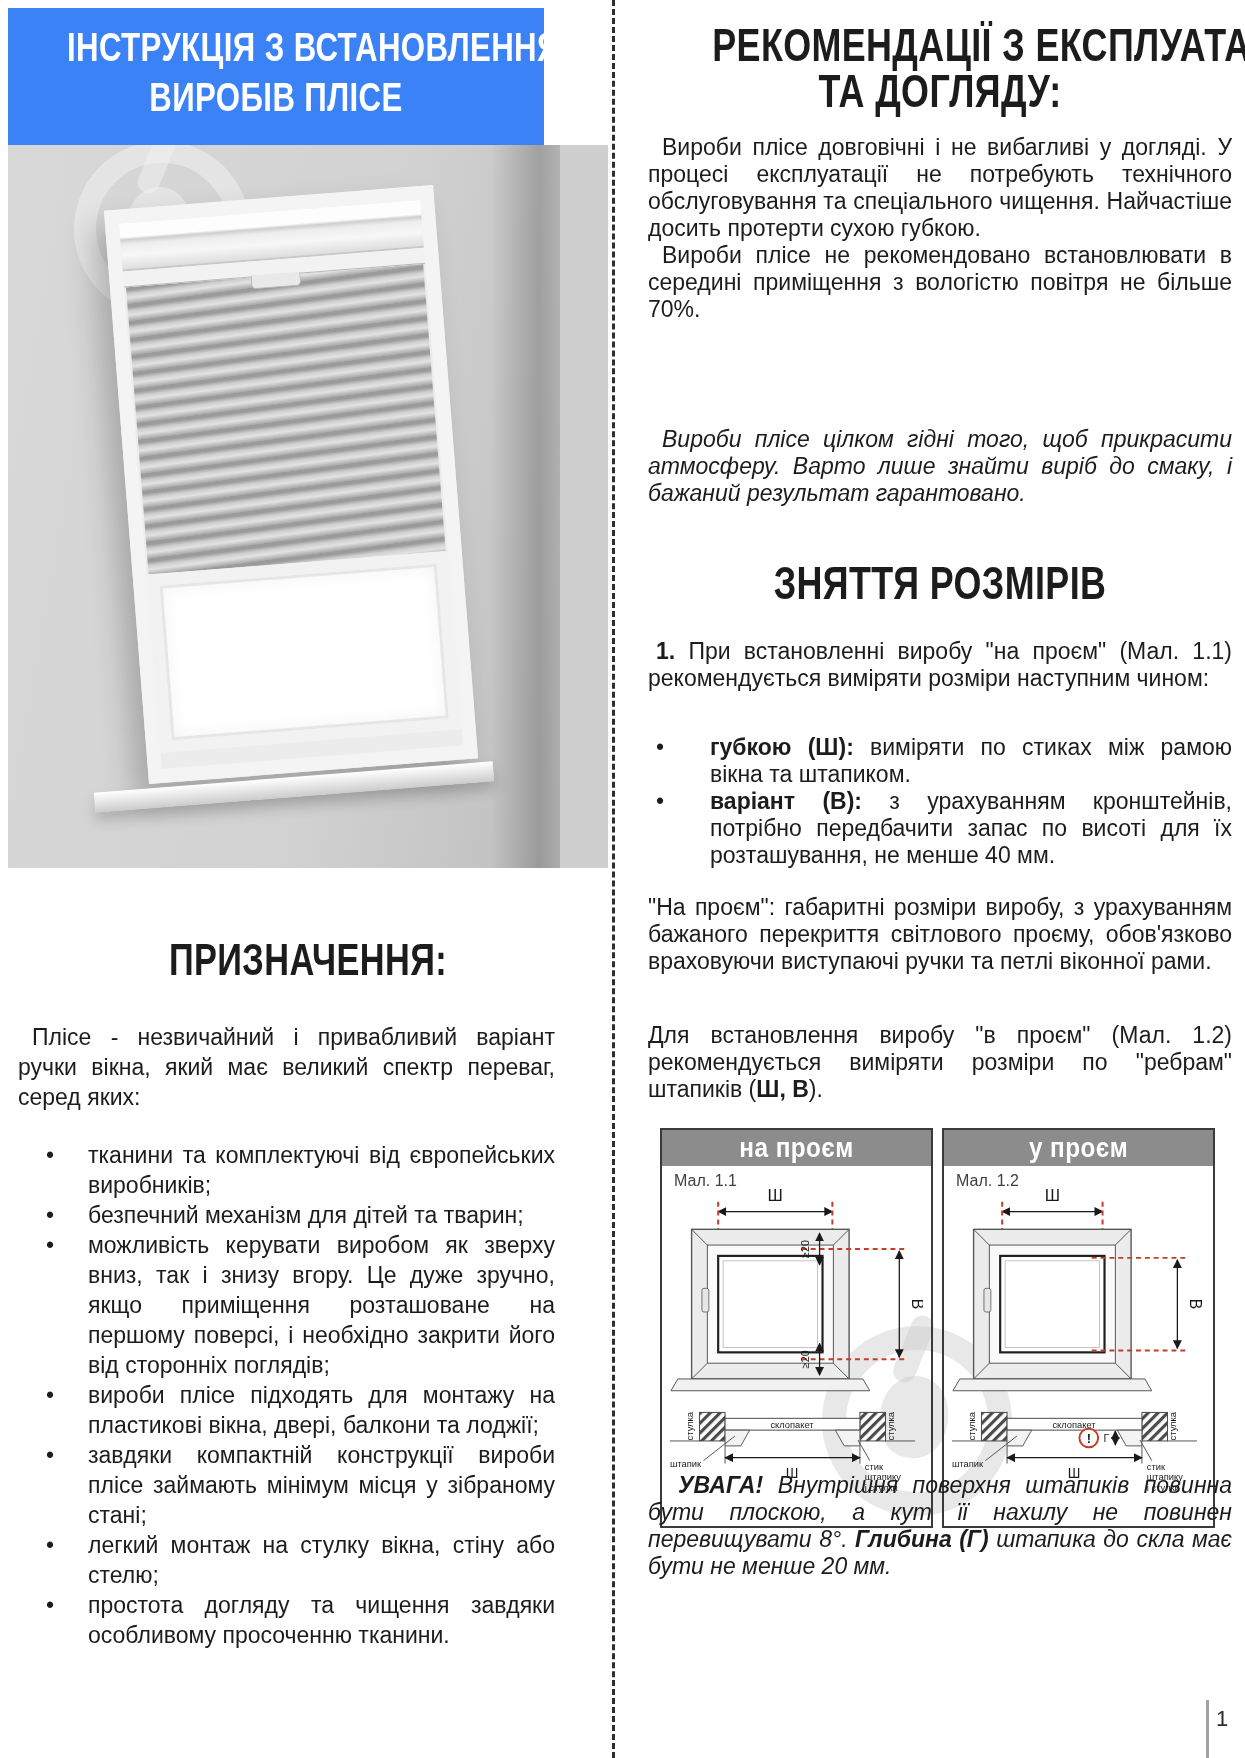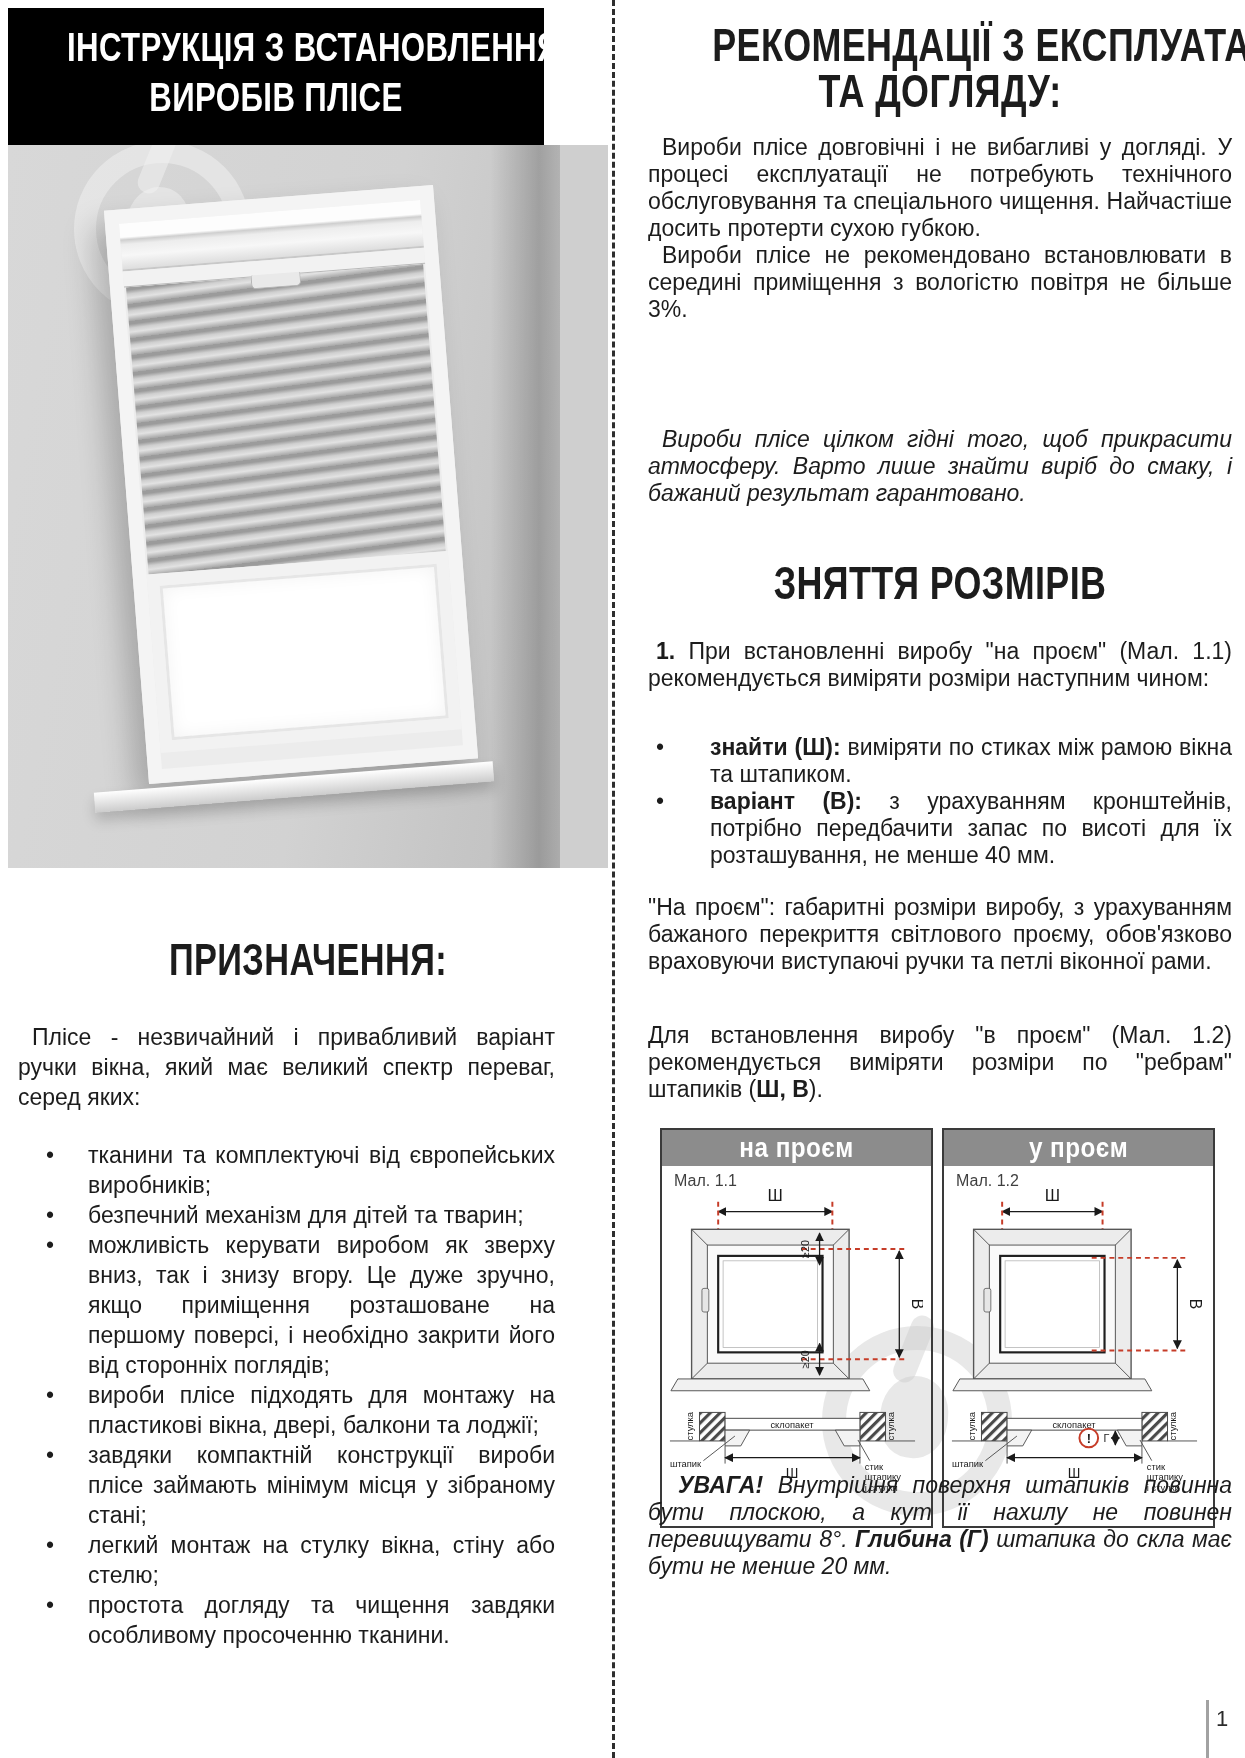--- a/index.html
+++ b/index.html
@@ -5,21 +5,21 @@
   html,body{margin:0;padding:0;background:#ffffff;}
   .page{position:relative;width:1245px;height:1758px;background:#ffffff;overflow:hidden;
         font-family:"Liberation Sans","DejaVu Sans",sans-serif;color:#1c1c1c;}
   .abs{position:absolute;}
 
   
   .chead{font-weight:bold;text-align:center;transform:scaleX(0.78);transform-origin:50% 50%;
          letter-spacing:0.5px;white-space:nowrap;}
 
   
-  .l-header{left:8px;top:8px;width:536px;height:137px;background:#000000;color:#ffffff;}
+  .l-header{left:8px;top:8px;width:536px;height:137px;background:#3b82f6;color:#ffffff;}
   .l-header .chead{margin-top:14px;font-size:40px;line-height:50px;}
 
   
   .photo{left:8px;top:145px;width:600px;height:723px;overflow:hidden;
          background:linear-gradient(100deg,#d8d8d8 0%,#d2d2d2 55%,#c6c6c6 78%,#bdbdbd 100%);}
   .wall-dark{position:absolute;right:48px;top:0;width:70px;height:100%;
          background:linear-gradient(90deg,rgba(0,0,0,0) 0%,rgba(0,0,0,0.20) 70%,rgba(0,0,0,0.10) 100%);}
   .wall-edge{position:absolute;right:0;top:0;width:48px;height:100%;background:#cfcfcf;}
   .win{position:absolute;left:118px;top:52px;width:330px;height:575px;transform:rotate(-4.5deg);
        background:#ececec;border:14px solid #f4f4f4;box-sizing:border-box;
@@ -148,35 +148,35 @@
     </div>
   </div>
 
   <div class="abs chead rcol" style="top:22px;font-size:46px;line-height:46px;">
     <div>РЕКОМЕНДАЦІЇ З ЕКСПЛУАТАЦІЇ</div>
     <div>ТА ДОГЛЯДУ:</div>
   </div>
 
   <div class="abs para rcol indent" style="top:134px;">
     <p>Вироби плісе довговічні і не вибагливі у догляді. У процесі експлуатації не потребують технічного обслуговування та спеціального чищення. Найчастіше досить протерти сухою губкою.</p>
-    <p>Вироби плісе не рекомендовано встановлювати в середині приміщення з вологістю повітря не більше 3%.</p>
+    <p>Вироби плісе не рекомендовано встановлювати в середині приміщення з вологістю повітря не більше 70%.</p>
   </div>
 
   <div class="abs para rcol it" style="top:426px;text-indent:14px;">Вироби плісе цілком гідні того, щоб прикрасити атмосферу. Варто лише знайти виріб до смаку, і бажаний результат гарантовано.</div>
 
   <div class="abs chead rcol" style="top:556px;font-size:46px;">ЗНЯТТЯ РОЗМІРІВ</div>
 
   <div class="abs para rcol" style="top:638px;text-indent:8px;">
     <b>1.</b><span> При встановленні виробу "на проєм" (Мал. 1.1) рекомендується виміряти розміри наступним чином:</span>
   </div>
 
   <div class="abs para rcol rbullets" style="top:734px;">
     <div class="item">
       <span class="mark">•</span>
-      <b>знайти (Ш):</b><span> виміряти по стиках між рамою вікна та штапиком.</span>
+      <b>губкою (Ш):</b><span> виміряти по стиках між рамою вікна та штапиком.</span>
     </div>
     <div class="item">
       <span class="mark">•</span>
       <b>варіант (В):</b><span> з урахуванням кронштейнів, потрібно передбачити запас по висоті для їх розташування, не менше 40 мм.</span>
     </div>
   </div>
 
   <div class="abs para rcol" style="top:894px;">"На проєм": габаритні розміри виробу, з урахуванням бажаного перекриття світлового проєму, обов'язково враховуючи виступаючі ручки та петлі віконної рами.</div>
 
   <div class="abs para rcol" style="top:1022px;">

